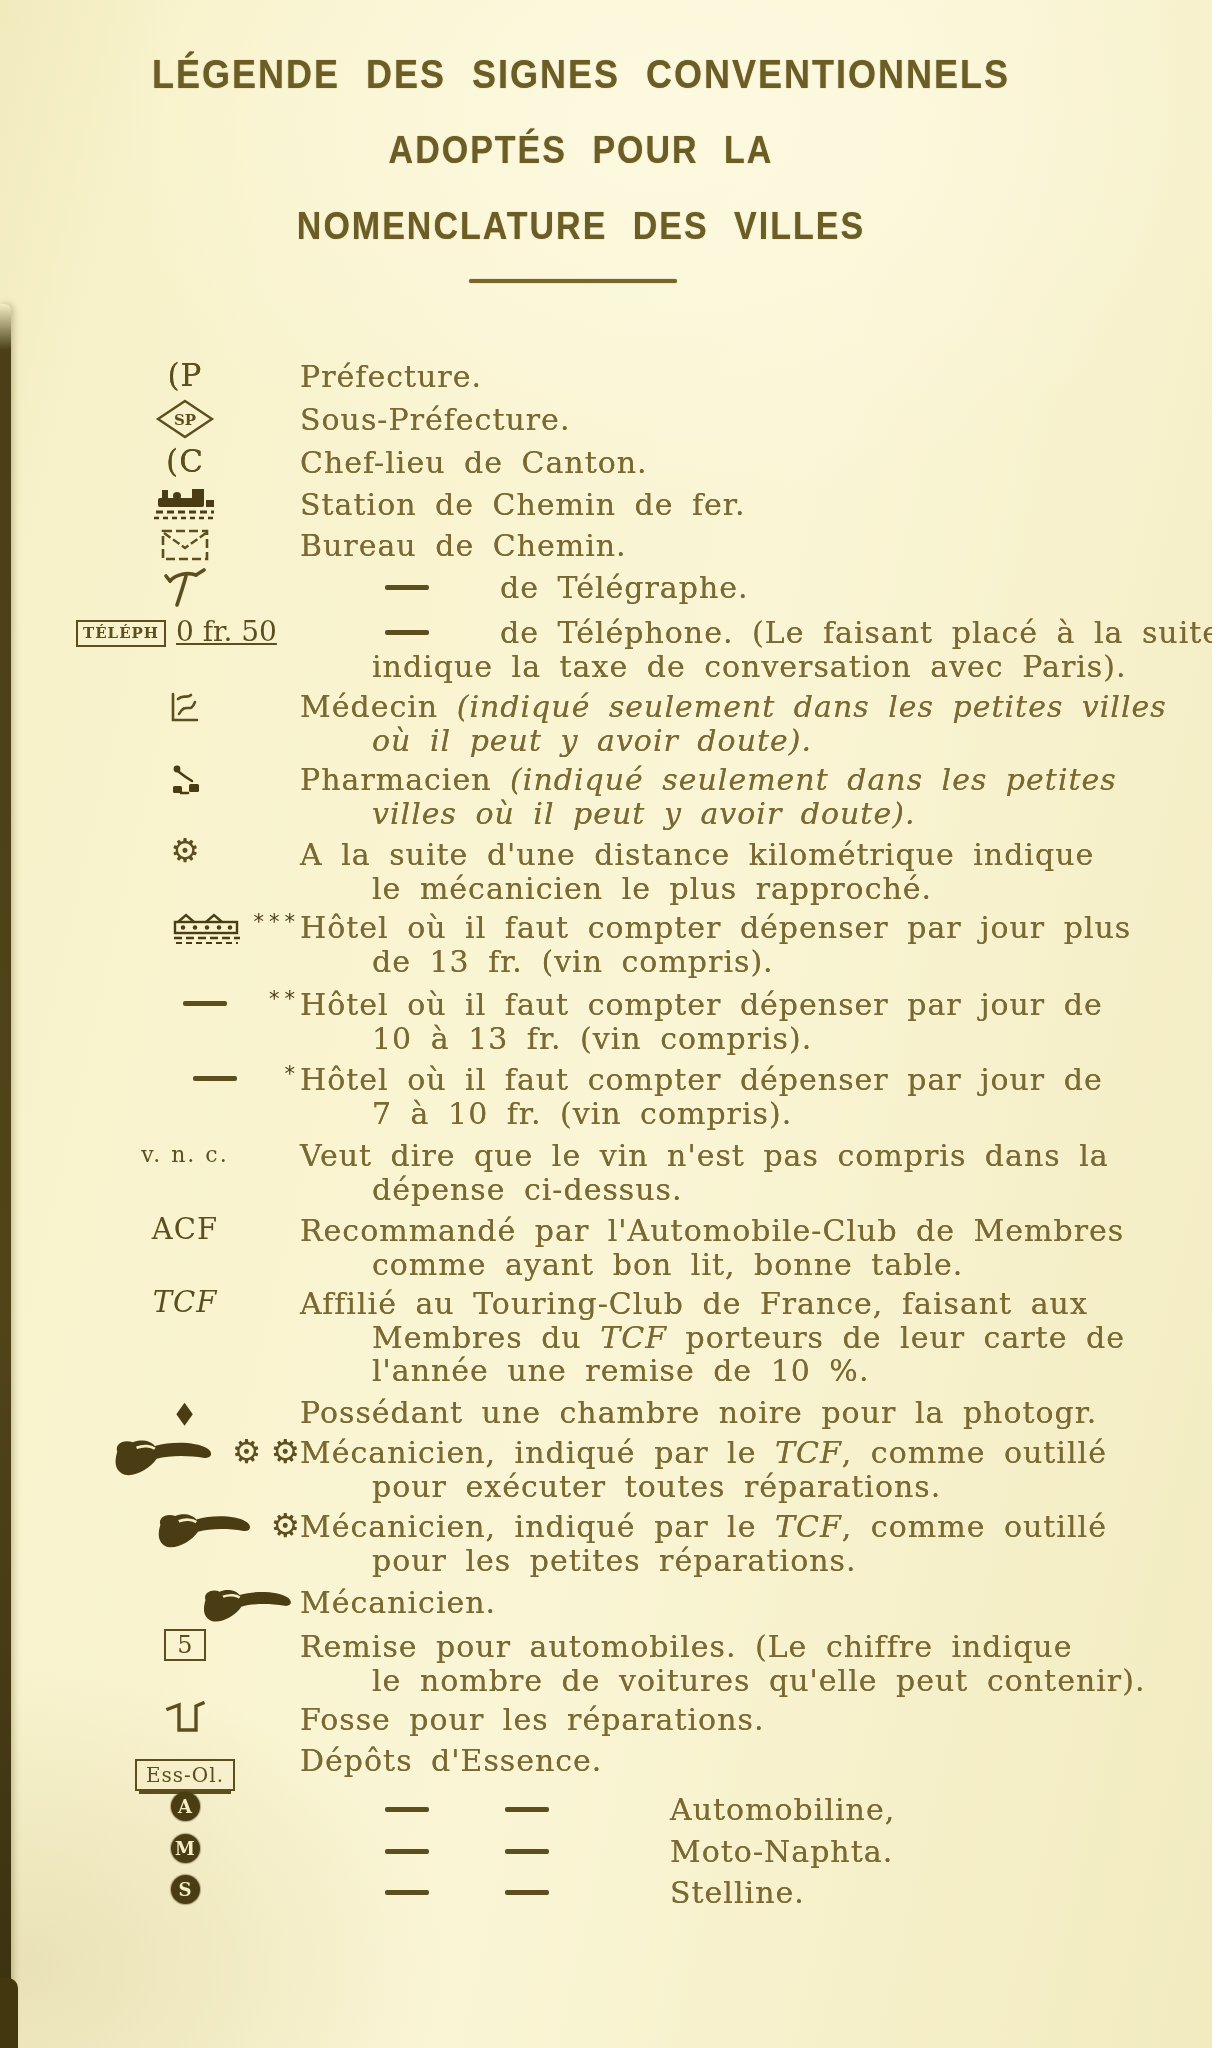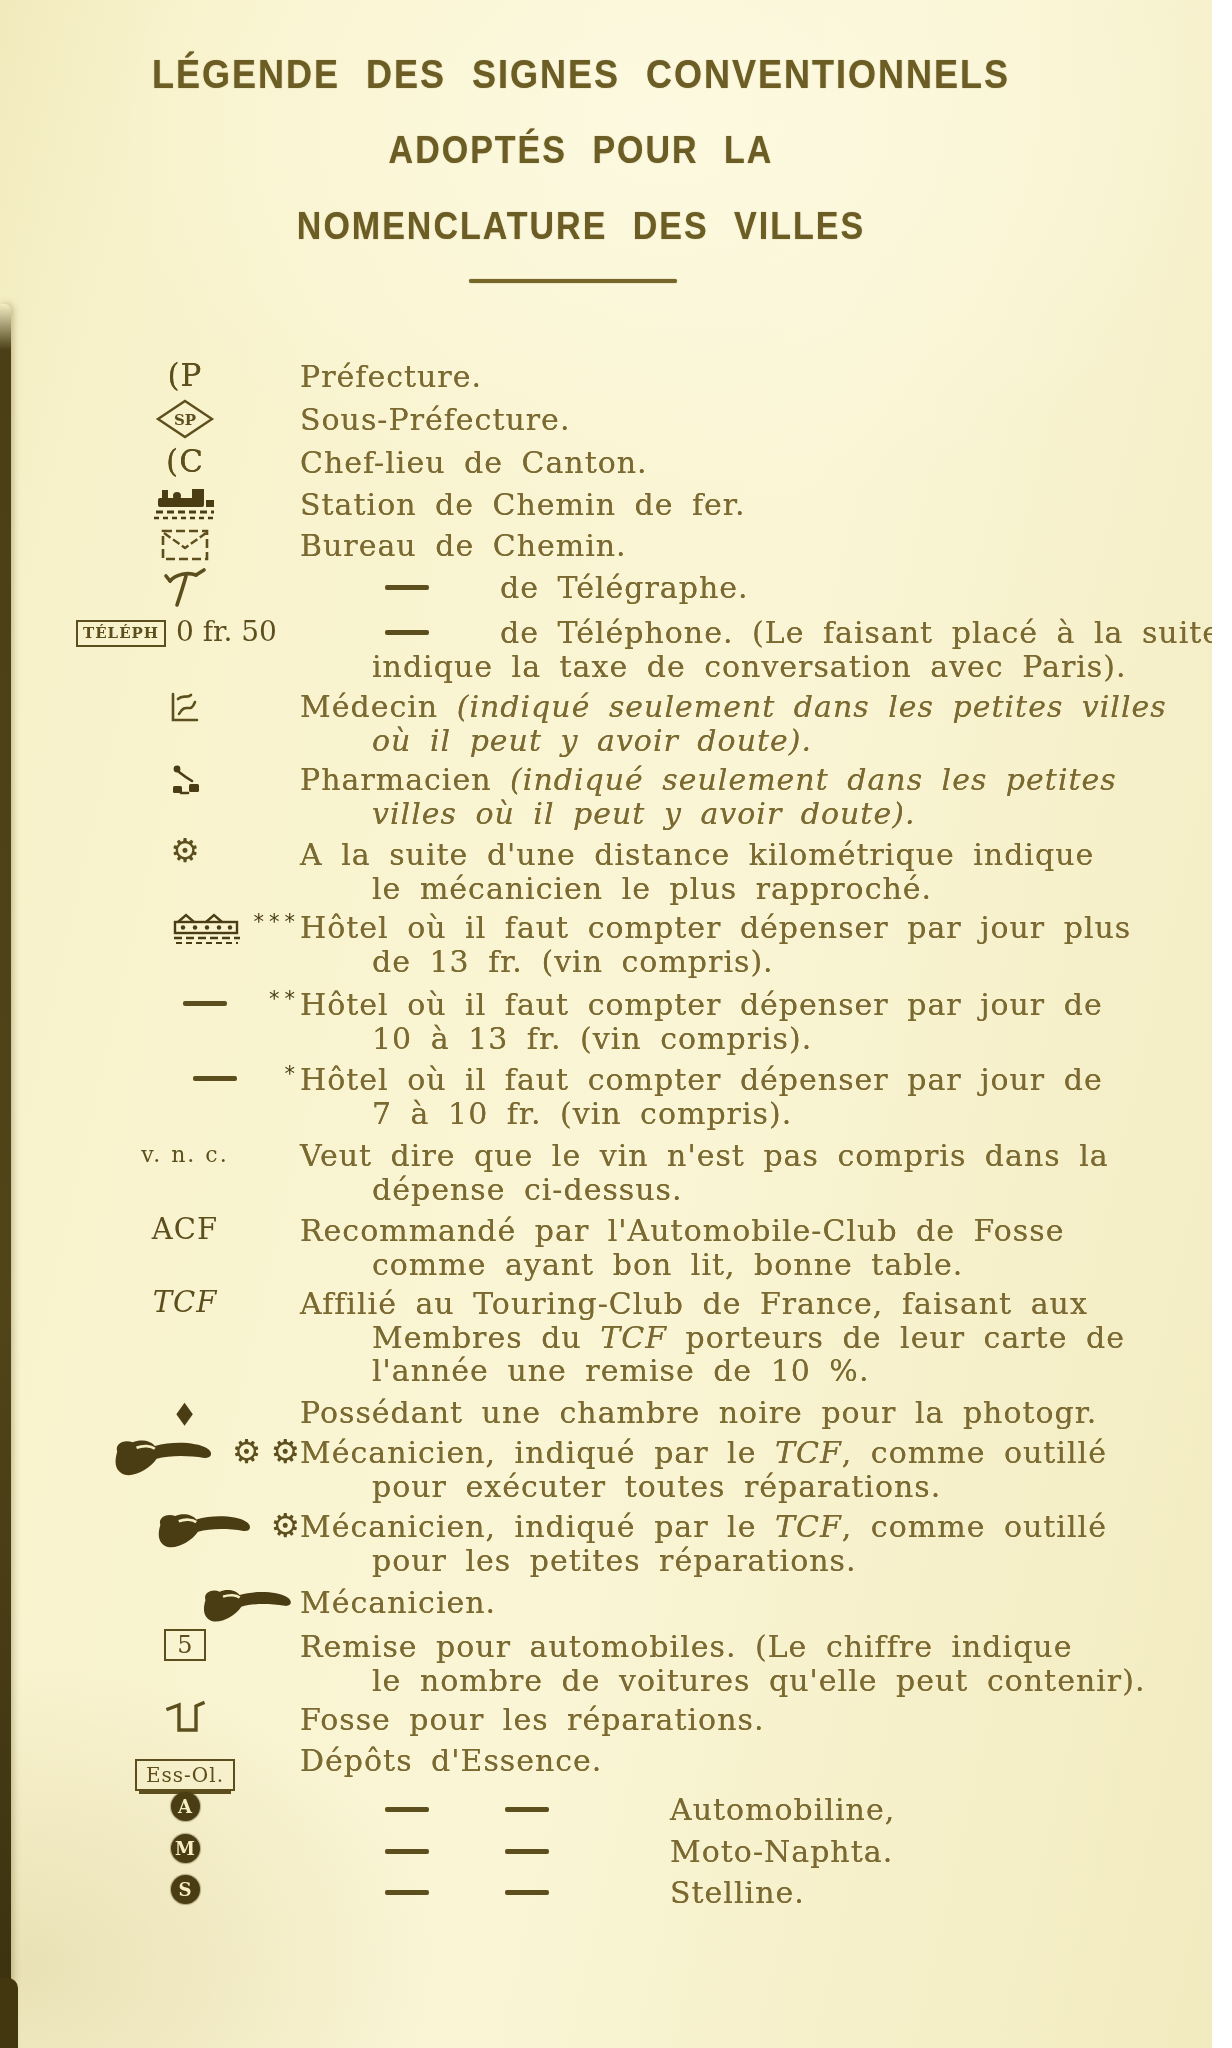--- a/index.html
+++ b/index.html
@@ -65,21 +65,21 @@
   .d1 .ditto,.d2 .ditto{margin-top:0;vertical-align:8px;}
   .stars{font-family:"DejaVu Sans",sans-serif;font-size:21px;letter-spacing:5px;color:var(--ink-heavy);
     line-height:20px;margin-top:2px;}
   .gear{font-family:"DejaVu Sans",sans-serif;font-size:33px;line-height:33px;color:var(--ink-dark);
     margin-left:9px;}
   .diamond{font-family:"DejaVu Sans",sans-serif;font-size:30px;line-height:33px;color:var(--ink-heavy);
     display:inline-block;transform:scaleX(.72);}
   .boxed{border:2px solid var(--ink-dark);display:inline-block;}
   .teleph-box{font-size:15px;font-weight:bold;letter-spacing:1px;line-height:21px;padding:1px 5px;
     margin:4px 10px 0 6px;}
-  .fr-label{font-size:28px;line-height:33px;}
+  .fr-label{font-size:28px;line-height:33px;text-decoration:underline;}
   .five-box{font-size:24px;line-height:26px;padding:1px 11px;}
   .ess-box{font-size:20px;line-height:24px;padding:2px 9px;letter-spacing:1px;
     box-shadow:0 7px 0 -4px var(--ink-dark);}
   .circle{width:29px;height:29px;border-radius:50%;background:var(--ink-heavy);color:#f6efc6;
     display:inline-flex;align-items:center;justify-content:center;font-size:18px;font-weight:bold;
     box-shadow:0 0 1px 1px rgba(74,61,20,.4);}
   svg{display:block;}
   .ico{flex:none;}
 </style>
 </head>
@@ -280,21 +280,21 @@
     <span class="sym abbr">v. n. c.</span>
     <div class="txt">
       <div class="line"><span>Veut dire que le vin n'est pas compris dans la</span></div>
       <div class="line cont"><span>dépense ci-dessus.</span></div>
     </div>
   </div>
 
   <div class="row" style="top:1214px">
     <span class="sym abbr abbr-b">ACF</span>
     <div class="txt">
-      <div class="line"><span>Recommandé par l'Automobile-Club de Fosse</span></div>
+      <div class="line"><span>Recommandé par l'Automobile-Club de Membres</span></div>
       <div class="line cont"><span>comme ayant bon lit, bonne table.</span></div>
     </div>
   </div>
 
   <div class="row" style="top:1287px">
     <span class="sym abbr abbr-b it">TCF</span>
     <div class="txt">
       <div class="line"><span>Affilié au Touring-Club de France, faisant aux</span></div>
       <div class="line cont"><span>Membres du </span><span class="it">TCF</span><span> porteurs de leur carte de</span></div>
       <div class="line cont"><span>l'année une remise de 10 %.</span></div>

